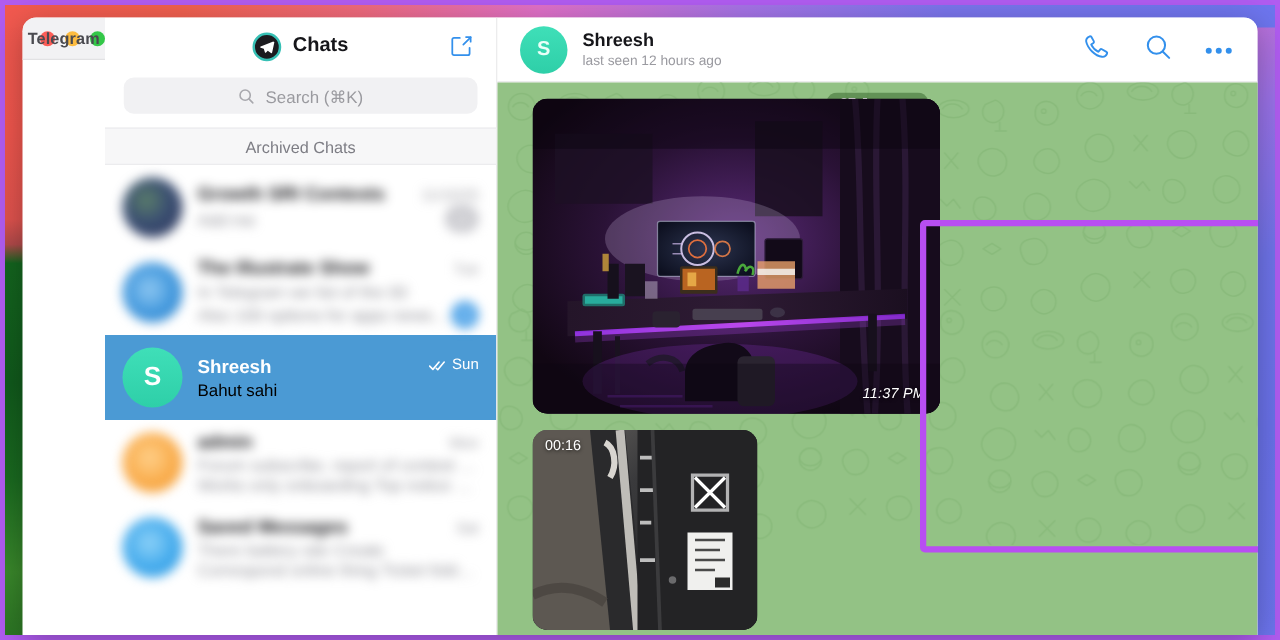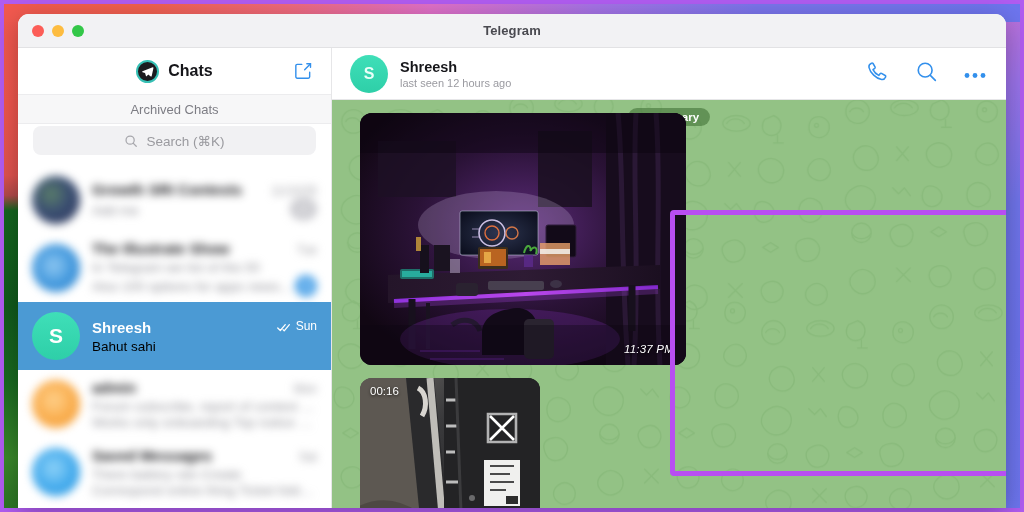--- a/index.html
+++ b/index.html
@@ -60,21 +60,20 @@
   
   #window {
     position: absolute;
     left: 18px; top: 14px;
     width: 988px; height: 494px;
     background: #ffffff;
     border-radius: 11px 11px 0 0;
     overflow: hidden;
     box-shadow: 0 6px 26px rgba(0,0,0,0.28);
     display: flex;
-    flex-direction: column;
   }
 
   
   #titlebar {
     height: 34px;
     background: #f2f2f4;
     border-bottom: 1px solid #e2e2e4;
     display: flex;
     align-items: center;
     position: relative;
@@ -320,32 +319,32 @@
           </div>
           <div id="compose-btn">
             <svg width="20" height="20" viewBox="0 0 24 24" fill="none" stroke="#3390ec" stroke-width="1.7" stroke-linecap="round" stroke-linejoin="round">
               <path d="M20 13.5V19a1.6 1.6 0 0 1-1.6 1.6H5a1.6 1.6 0 0 1-1.6-1.6V5.6A1.6 1.6 0 0 1 5 4h5.6"></path>
               <path d="M14 10.4 21 3.4"></path>
               <path d="M16.6 3.2h4.4v4.4"></path>
             </svg>
           </div>
         </div>
 
-        <div id="archived-row">
-          <span id="archived-label">Archived Chats</span>
-        </div>
-
         <div id="search-wrap">
           <div id="search-box">
             <svg width="14" height="14" viewBox="0 0 24 24" fill="none" stroke="#a8a8ad" stroke-width="2.2" stroke-linecap="round">
               <circle cx="10.5" cy="10.5" r="7"></circle>
               <path d="M16 16l5 5"></path>
             </svg>
             <span id="search-placeholder">Search (⌘K)</span>
           </div>
+        </div>
+
+        <div id="archived-row">
+          <span id="archived-label">Archived Chats</span>
         </div>
 
         <div id="chatlist">
 
           <div class="chat-row blurred">
             <div class="avatar av-dark"></div>
             <div class="chat-main">
               <div class="chat-toprow">
                 <span class="chat-name">Growth SRI Contests</span>
                 <span class="chat-time">11/10/25</span>

